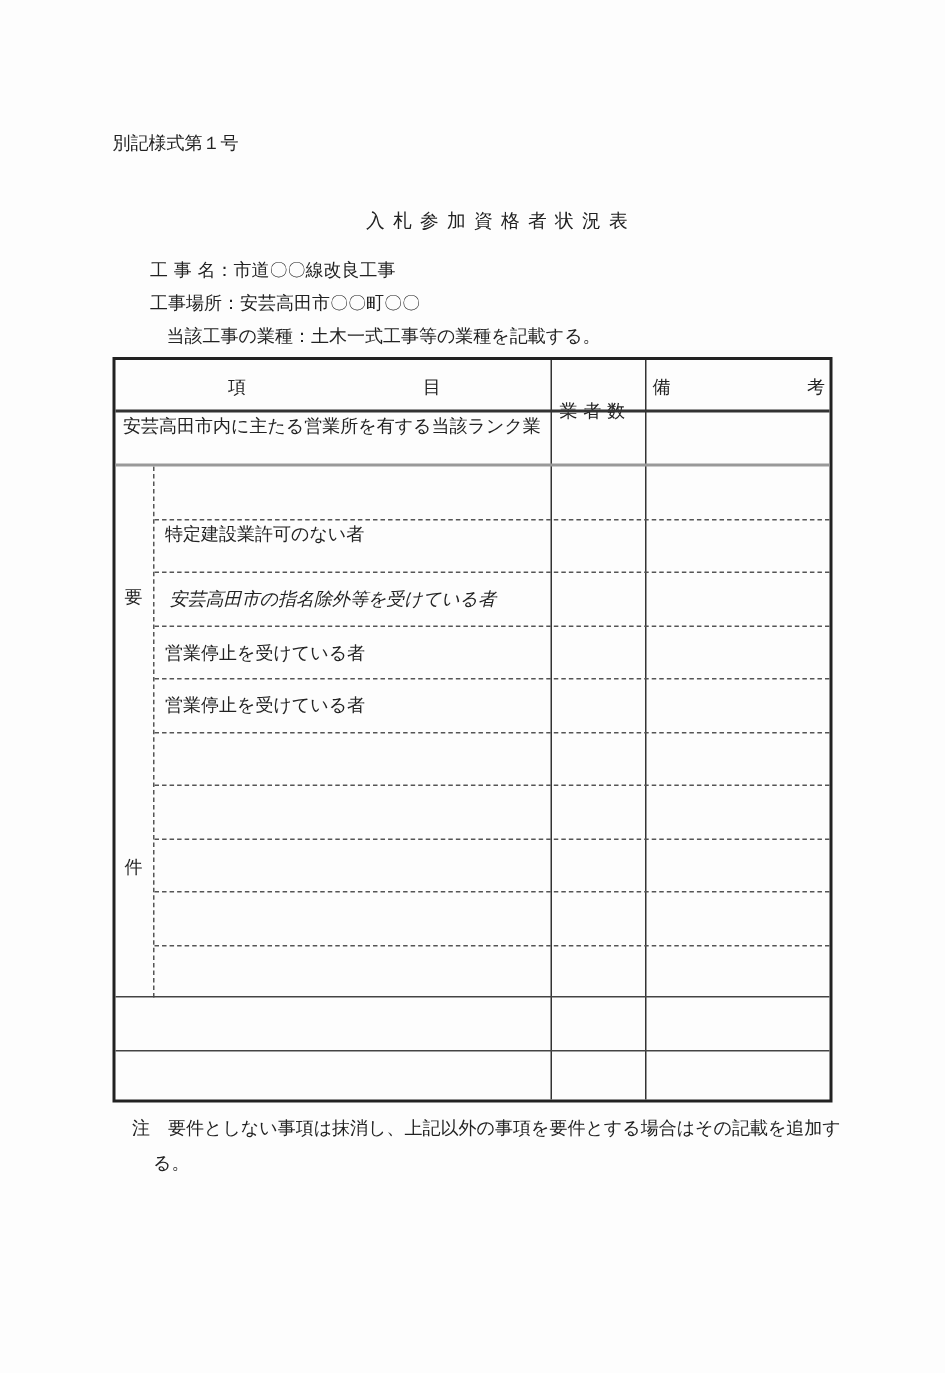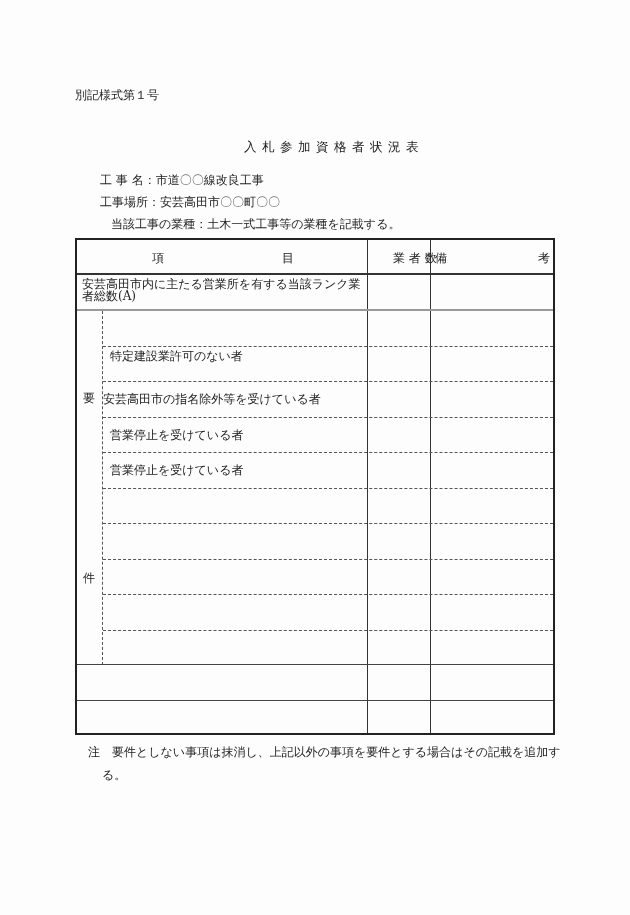--- a/index.html
+++ b/index.html
@@ -40,38 +40,37 @@
 </div>
 
 <div id="tbl">
 
   <div class="vline" style="left:290px;"></div>
   <div class="vline" style="left:353px;"></div>
   <div class="vdash"></div>
 
   <div class="cell" style="left:75px; top:10px;">項</div>
   <div class="cell" style="left:205px; top:10px;">目</div>
-  <div class="cell" style="left:296px; top:10px;margin-left:20px;">業 者 数</div>
+  <div class="cell" style="left:296px; top:26px;">業 者 数</div>
   <div class="cell" style="left:358px; top:10px;">備</div>
   <div class="cell" style="left:461px; top:10px;">考</div>
   <div class="hline thick" style="top:33px;"></div>
 
   <div class="cell" style="left:5px; top:38px; line-height:12px;">
     <div>安芸高田市内に主たる営業所を有する当該ランク業</div>
-    <div>者総数(A)</div>
   </div>
   <div class="hline" style="top:69px; border-top:2px solid #999;"></div>
 
   <div class="cell" style="left:6px; top:150px;">要</div>
   <div class="cell" style="left:6px; top:330px;">件</div>
 
   <div class="hdash" style="top:106px;"></div>
   <div class="cell" style="left:33px; top:108px;">特定建設業許可のない者</div>
   <div class="hdash" style="top:141px;"></div>
-  <div class="cell" style="left:26px; top:151px;">安芸高田市の指名除外等を受けている者</div>
+  <div class="cell" style="left:36px; top:151px;font-style:italic;">安芸高田市の指名除外等を受けている者</div>
   <div class="hdash" style="top:177px;"></div>
   <div class="cell" style="left:33px; top:187px;text-align:right;">営業停止を受けている者</div>
   <div class="hdash" style="top:212px;"></div>
   <div class="cell" style="left:33px; top:222px;">営業停止を受けている者</div>
   <div class="hdash" style="top:248px;"></div>
   <div class="hdash" style="top:283px;"></div>
   <div class="hdash" style="top:319px;"></div>
   <div class="hdash" style="top:354px;"></div>
   <div class="hdash" style="top:390px;"></div>
 

